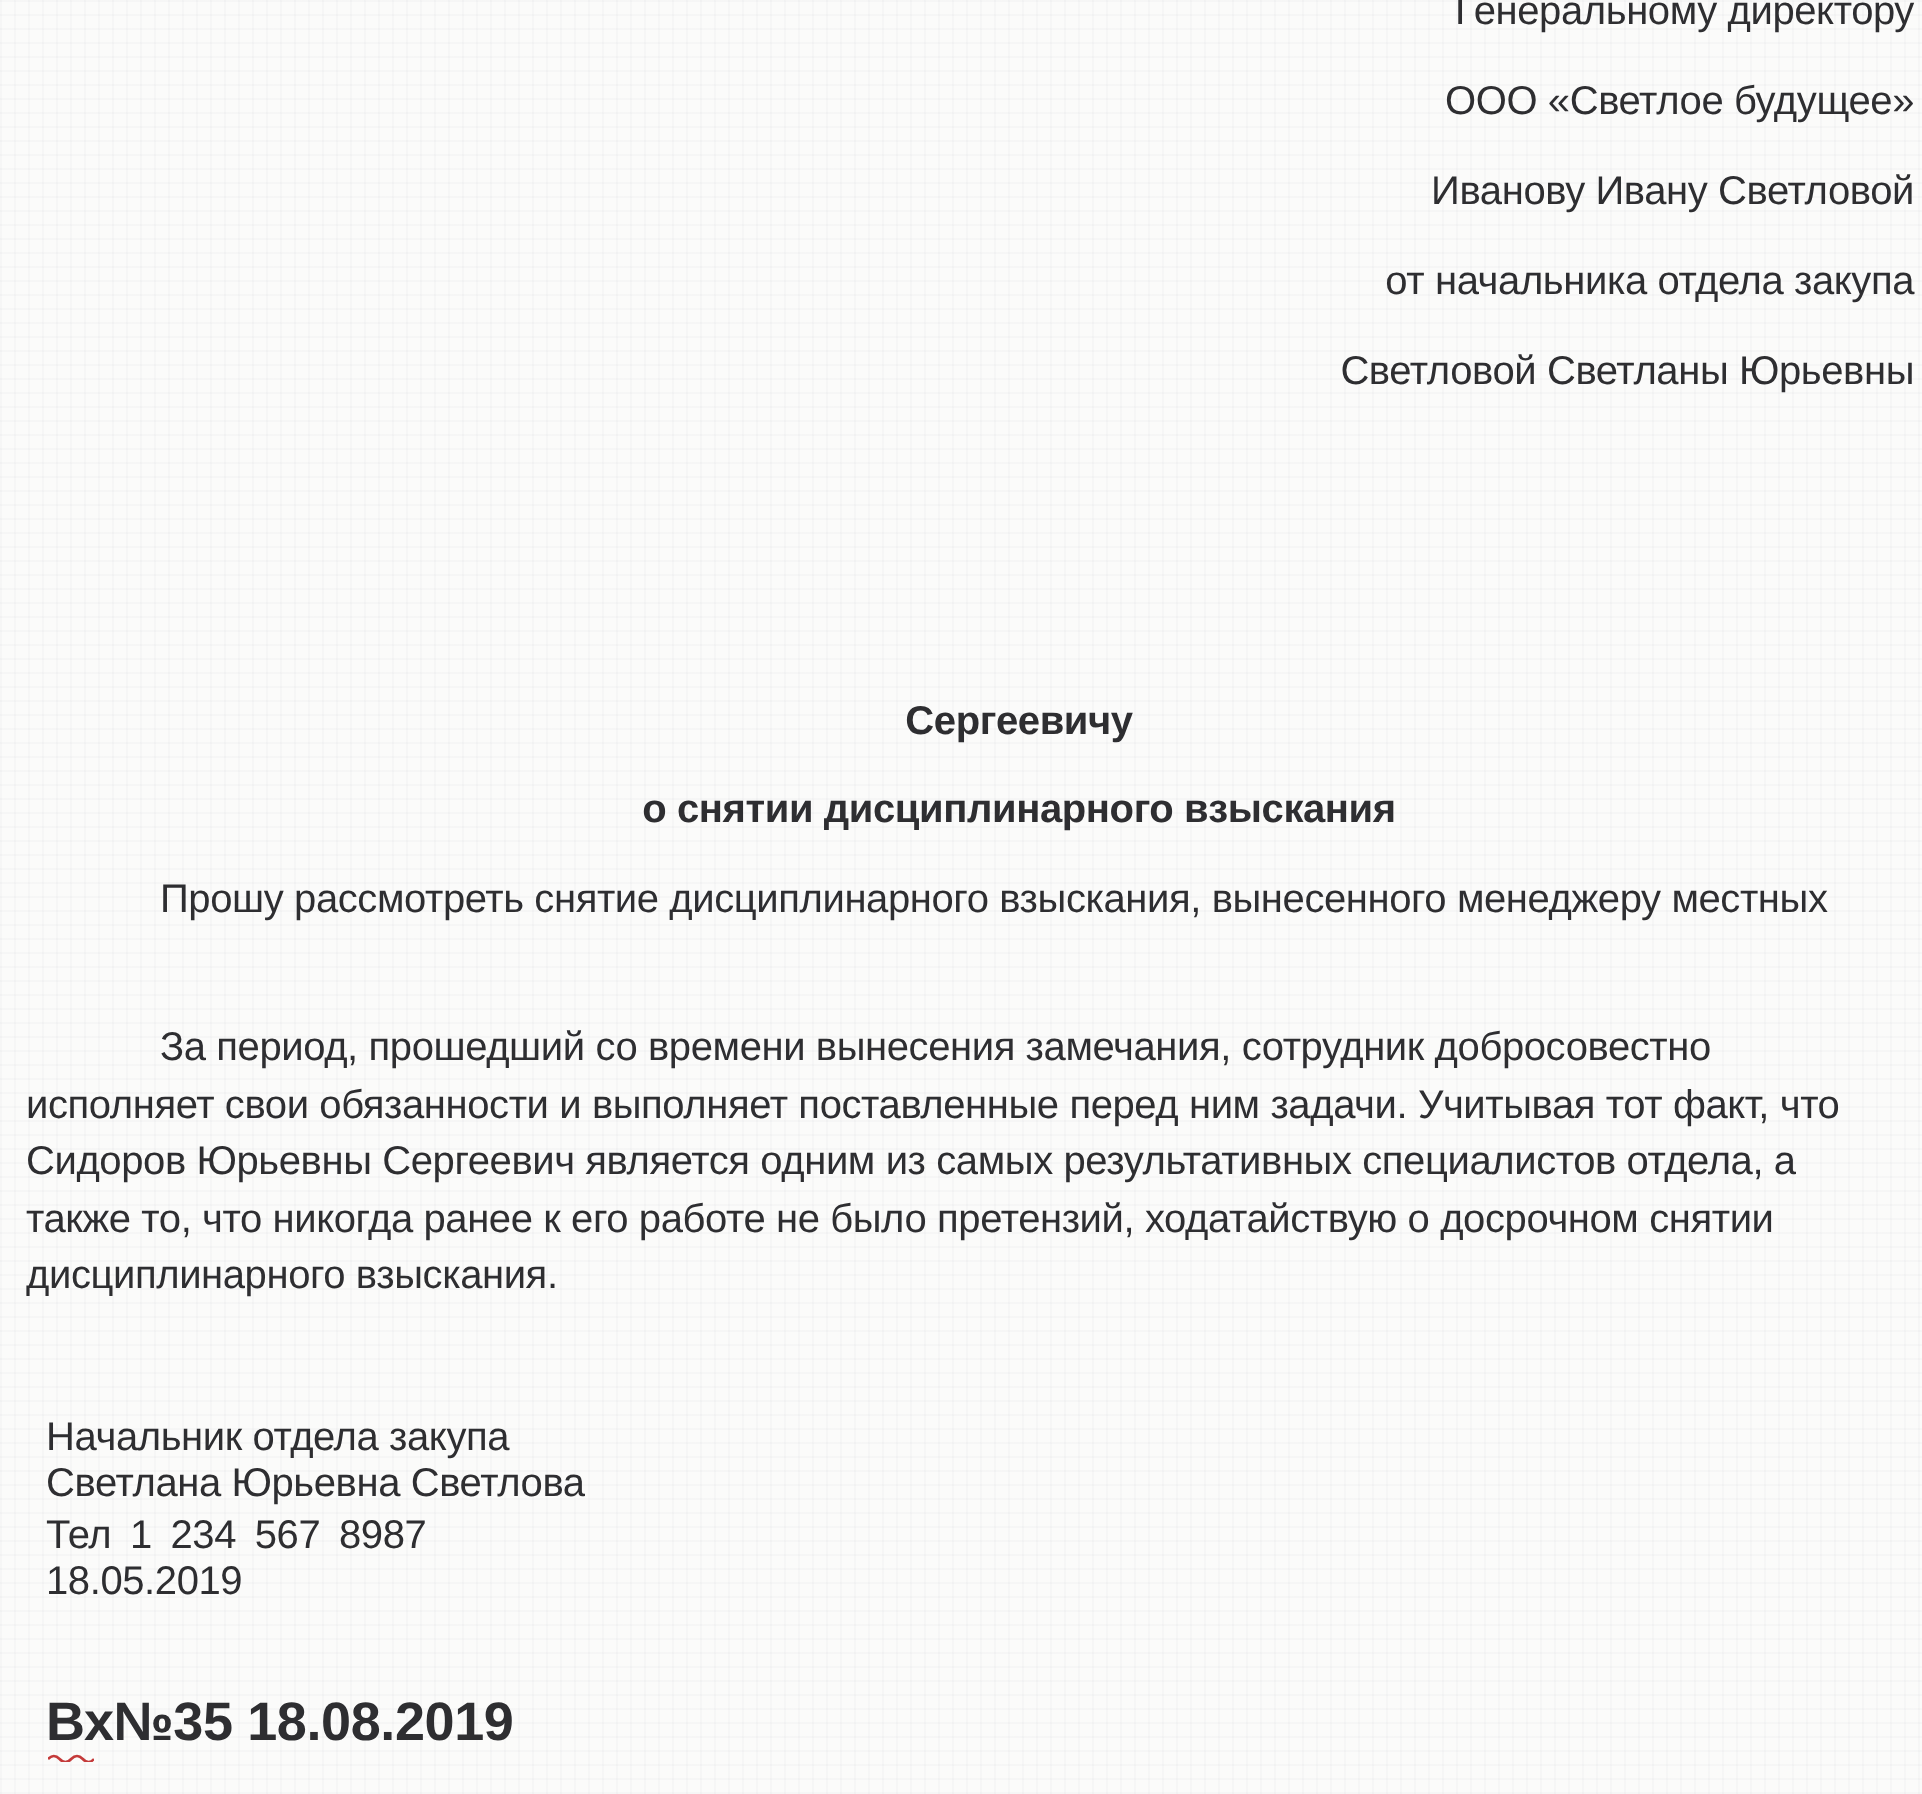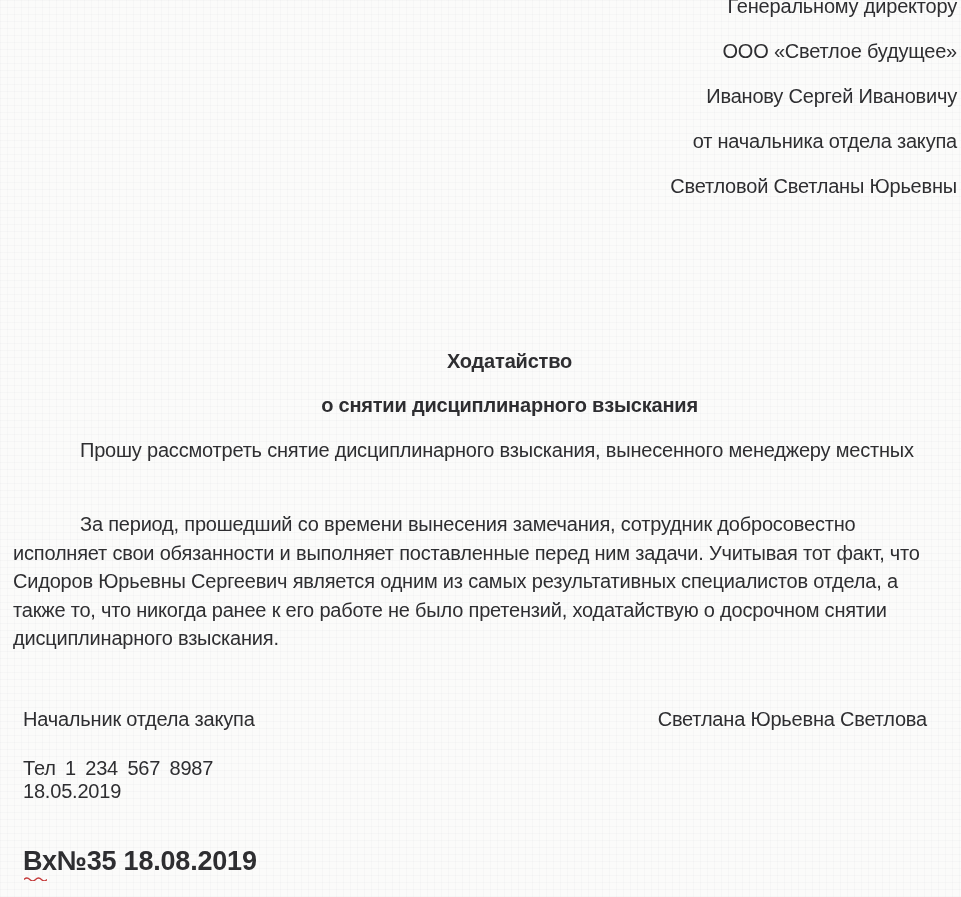--- a/index.html
+++ b/index.html
@@ -49,21 +49,21 @@
   .para .indent { text-indent: 67px; }
 
   .sig-row {
     position: absolute;
     left: 23px;
     right: 34px;
     display: flex;
     justify-content: space-between;
     white-space: nowrap;
   }
-  .sig-row1 { top: 708px; }
+  .sig-row1 { top: 708px; flex-direction: column; }
   .sig-row2 { top: 757px; flex-direction: column; }
   .sig-row2 .sig-right { margin-right: 30px; }
   .phone { word-spacing: 4px; }
 
   .stamp {
     position: absolute;
     top: 846px;
     left: 23px;
     font-weight: bold;
     font-size: 27px;
@@ -77,27 +77,27 @@
   }
 </style>
 </head>
 <body>
 
 <div class="page">
 
   <div class="recipient">
     <div>Генеральному директору</div>
     <div>ООО «Светлое будущее»</div>
-    <div>Иванову Сергей Ивановичу</div>
+    <div>Иванову Ивану Светловой</div>
     <div>от начальника отдела закупа</div>
     <div>Светловой Светланы Юрьевны</div>
   </div>
 
   <div class="title-block">
-    <div>Ходатайство</div>
+    <div>Сергеевичу</div>
     <div>о снятии дисциплинарного взыскания</div>
   </div>
 
   <div class="para para1">
     <div class="indent">Прошу рассмотреть снятие дисциплинарного взыскания, вынесенного менеджеру местных</div>
   </div>
 
   <div class="para para2">
     <div class="indent">За период, прошедший со времени вынесения замечания, сотрудник добросовестно</div>
     <div>исполняет свои обязанности и выполняет поставленные перед ним задачи. Учитывая тот факт, что</div>

